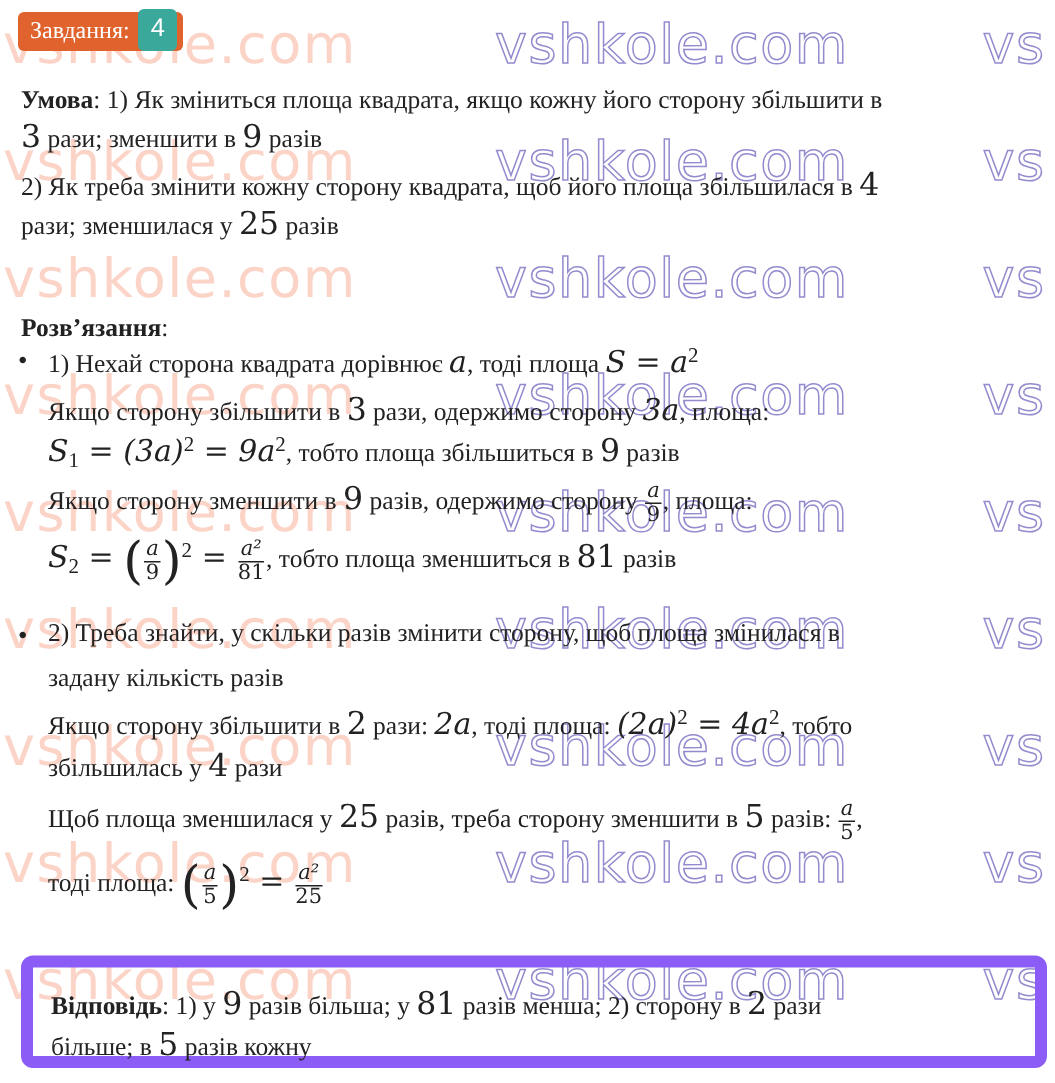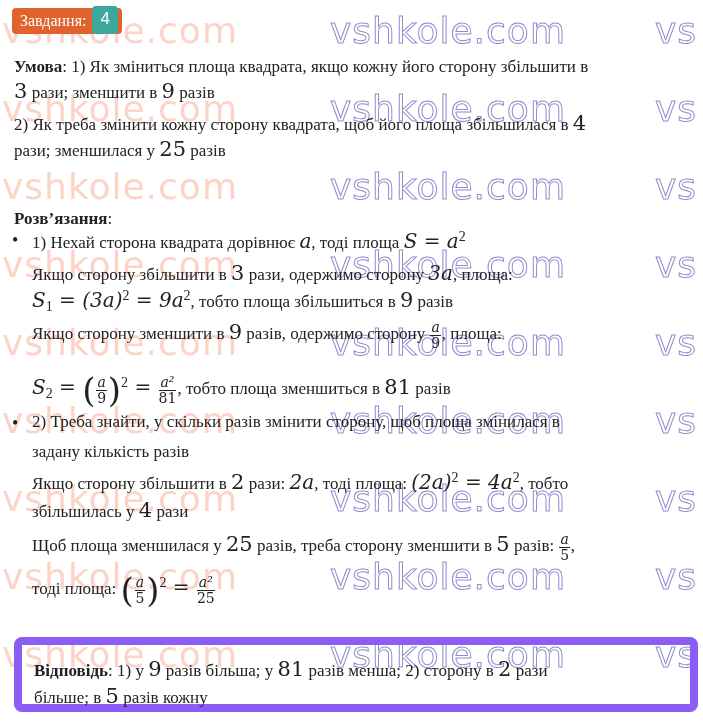--- a/index.html
+++ b/index.html
@@ -92,21 +92,21 @@
   </div>
   <div class="line ind" style="top:261px;">
     <span>Якщо сторону збільшити в </span><span class="m">3</span><span> рази, одержимо сторону </span><span class="mi">3a</span><span>, площа:</span>
   </div>
   <div class="line ind" style="top:288px;">
     <span class="mi">S</span><span class="sub">1</span><span class="mi"> = (3a)</span><span class="sup">2</span><span class="mi"> = 9a</span><span class="sup">2</span><span>, тобто площа збільшиться в </span><span class="m">9</span><span> разів</span>
   </div>
   <div class="line ind" style="top:320px;">
     <span>Якщо сторону зменшити в </span><span class="m">9</span><span> разів, одержимо сторону </span><span class="frac"><span class="num">a</span><span class="den">9</span></span><span>, площа:</span>
   </div>
-  <div class="line ind" style="top:354px;margin-top:16px;">
+  <div class="line ind" style="top:354px;">
     <span class="mi">S</span><span class="sub">2</span><span class="mi"> = </span><span class="paren">(</span><span class="frac"><span class="num">a</span><span class="den">9</span></span><span class="paren">)</span><span class="sup">2</span><span class="mi"> = </span><span class="frac"><span class="num">a²</span><span class="den">81</span></span><span>, тобто площа зменшиться в </span><span class="m">81</span><span> разів</span>
   </div>
 
   <div class="bullet" style="top:413px;">•</div>
   <div class="line ind" style="top:412px;">2) Треба знайти, у скільки разів змінити сторону, щоб площа змінилася в</div>
   <div class="line ind" style="top:442px;">задану кількість разів</div>
   <div class="line ind" style="top:470px;">
     <span>Якщо сторону збільшити в </span><span class="m">2</span><span> рази: </span><span class="mi">2a</span><span>, тоді площа: </span><span class="mi">(2a)</span><span class="sup">2</span><span class="mi"> = 4a</span><span class="sup">2</span><span>, тобто</span>
   </div>
   <div class="line ind" style="top:498px;">

